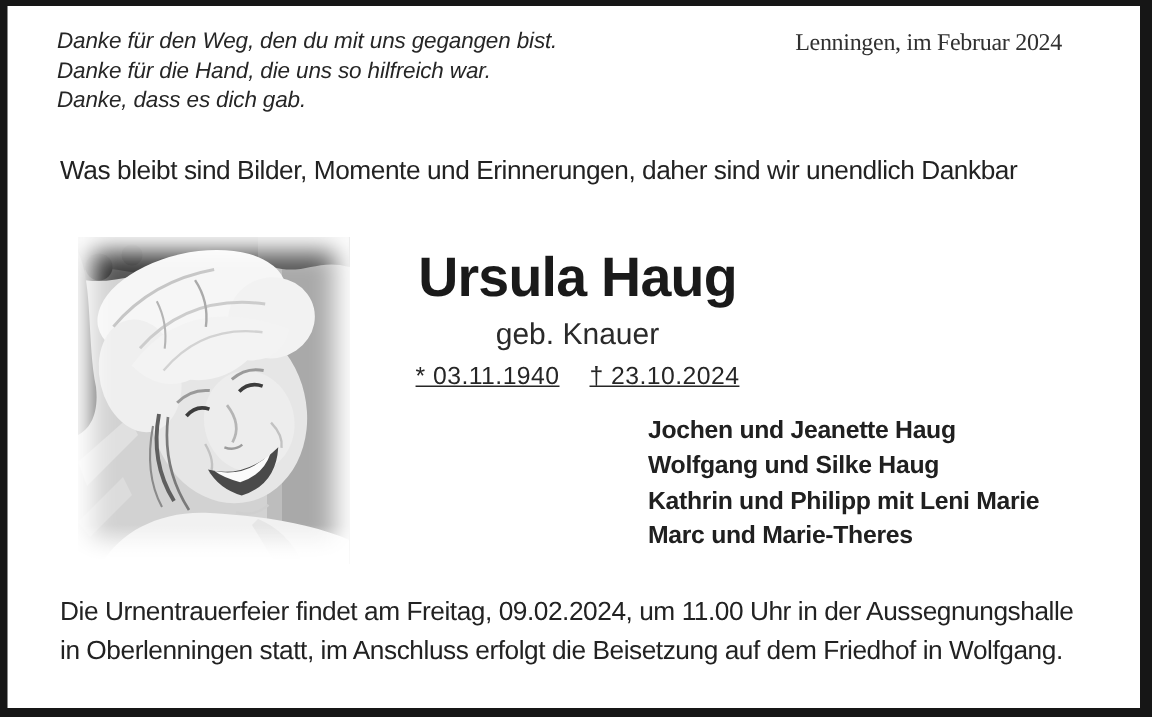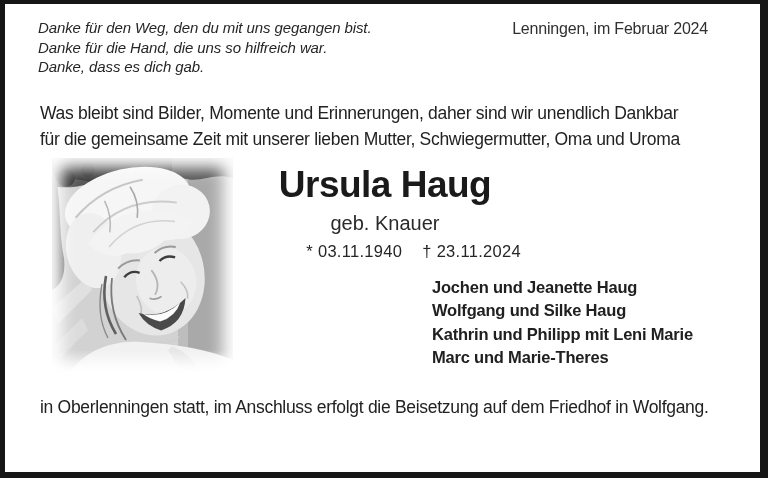--- a/index.html
+++ b/index.html
@@ -27,20 +27,21 @@
     font-size: 15px; line-height: 19.5px;
     color: #262626;
     letter-spacing: -0.1px;
   }
   .epigraph p { margin: 0; }
 
   .place-date {
     position: absolute; right: 52px; top: 16px;
     font-size: 16px; color: #303030;
     letter-spacing: -0.2px;
+    font-family: Liberation Serif, serif;
   }
 
   .intro {
     position: absolute; left: 35px; top: 97px;
     font-size: 17.5px; line-height: 25.5px;
     color: #222; letter-spacing: -0.3px;
     width: 700px;
   }
   .intro p { margin: 0; }
 
@@ -72,22 +73,23 @@
     color: #1a1a1a;
     text-align: center;
   }
   .maiden-name {
     margin-top: 5px;
     font-size: 20px; color: #2a2a2a;
   }
   .dates {
     margin-top: 7px;
     font-size: 16.5px; color: #262626;
-    display: flex; justify-content: flex-end; gap: 20px;
+    display: flex; justify-content: center; gap: 20px;
     letter-spacing: 0.3px;
+    text-decoration: underline;
   }
 
   .family {
     position: absolute; left: 427px; top: 272px;
     font-size: 16.5px; font-weight: 700;
     line-height: 23.3px; color: #202020;
     letter-spacing: -0.2px;
   }
   .family p { margin: 0; }
 
@@ -108,21 +110,20 @@
     <div class="epigraph">
       <p>Danke für den Weg, den du mit uns gegangen bist.</p>
       <p>Danke für die Hand, die uns so hilfreich war.</p>
       <p>Danke, dass es dich gab.</p>
     </div>
 
     <div class="place-date">Lenningen, im Februar 2024</div>
 
     <div class="intro">
       <p>Was bleibt sind Bilder, Momente und Erinnerungen, daher sind wir unendlich Dankbar</p>
-      <p>für die gemeinsame Zeit mit unserer lieben Mutter, Schwiegermutter, Oma und Uroma</p>
     </div>
 
     <div class="photo">
       <svg viewBox="0 0 181 218" preserveAspectRatio="none">
 
         <rect x="0" y="0" width="181" height="218" fill="#d2d2d2"></rect>
         <rect x="126" y="0" width="12" height="218" fill="#bdbdbd"></rect>
         <rect x="136" y="0" width="45" height="218" fill="#a9a9a9"></rect>
 
         <path d="M0,0 H181 V20 C160,14 150,26 130,20 C110,12 92,30 70,24 C50,18 26,34 0,28 Z" fill="#555555"></path>
@@ -180,29 +181,30 @@
       </svg>
       <div class="fade-bottom"></div>
       <div class="feather"></div>
     </div>
 
     <div class="name-block">
       <h1>Ursula Haug</h1>
       <div class="maiden-name">geb. Knauer</div>
       <div class="dates">
         <span>* 03.11.1940</span>
-        <span>† 23.11.2024</span>
+        <span>† 23.10.2024</span>
       </div>
     </div>
 
     <div class="family">
       <p>Jochen und Jeanette Haug</p>
       <p>Wolfgang und Silke Haug</p>
       <p>Kathrin und Philipp mit Leni Marie</p>
       <p>Marc und Marie-Theres</p>
     </div>
 
     <div class="funeral">
+      <p>Die Urnentrauerfeier findet am Freitag, 09.02.2024, um 11.00 Uhr in der Aussegnungshalle</p>
       <p>in Oberlenningen statt, im Anschluss erfolgt die Beisetzung auf dem Friedhof in Wolfgang.</p>
     </div>
 
   </div>
 </div>
 
 </body></html>

